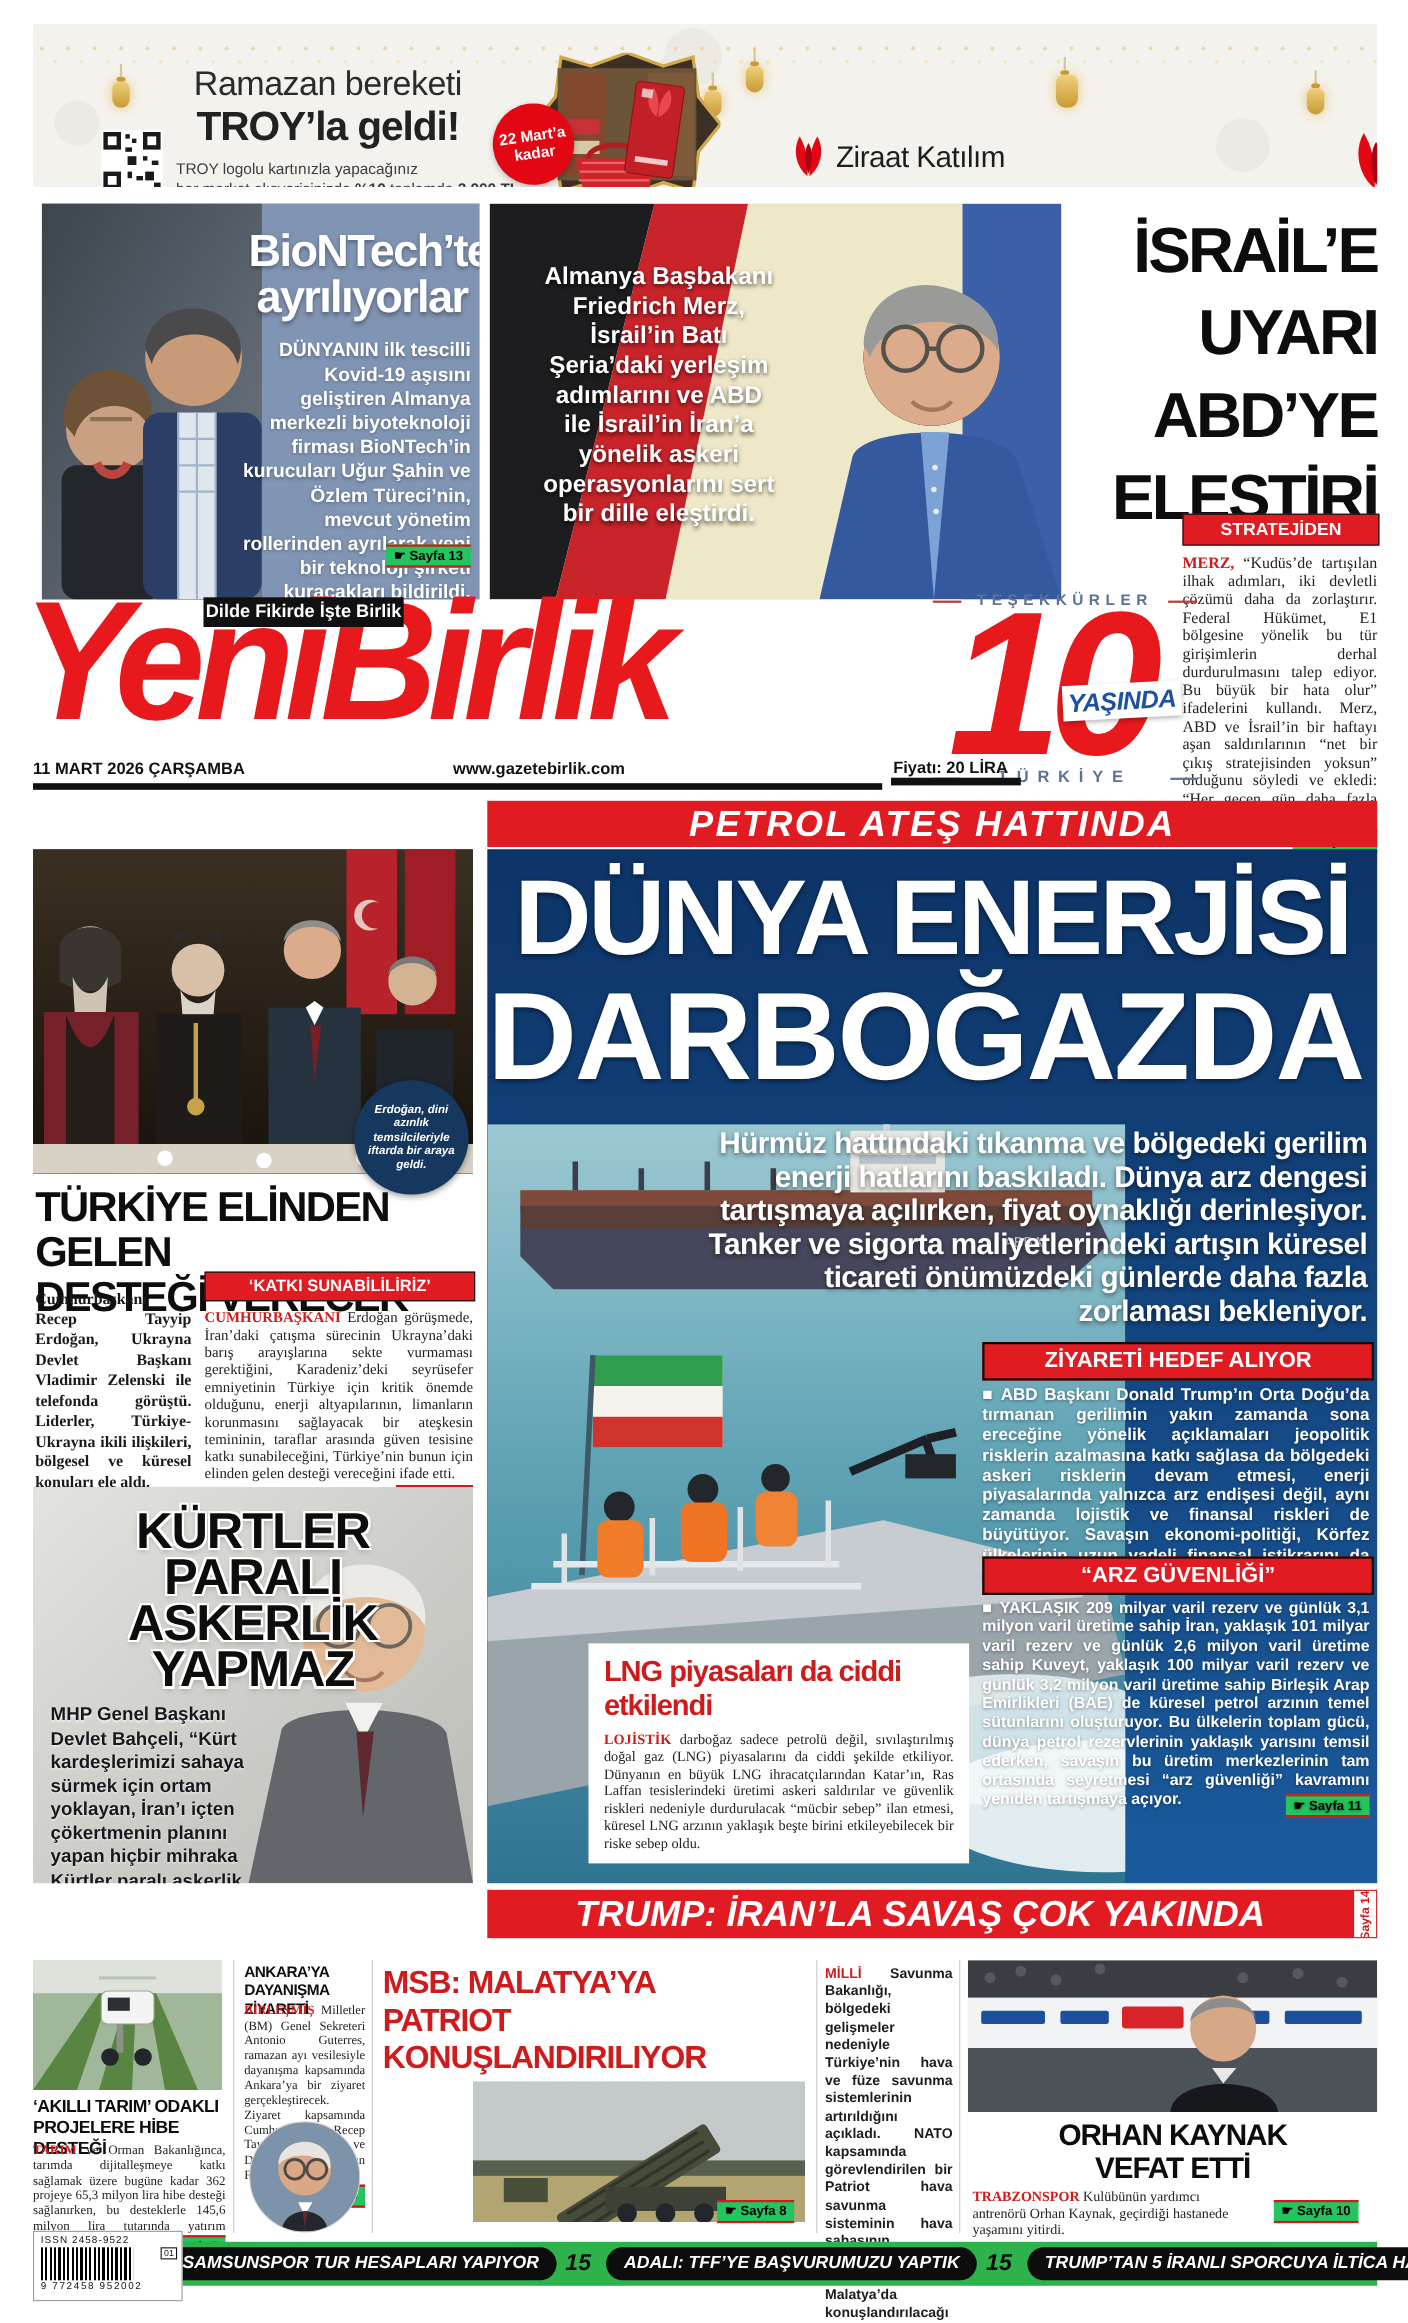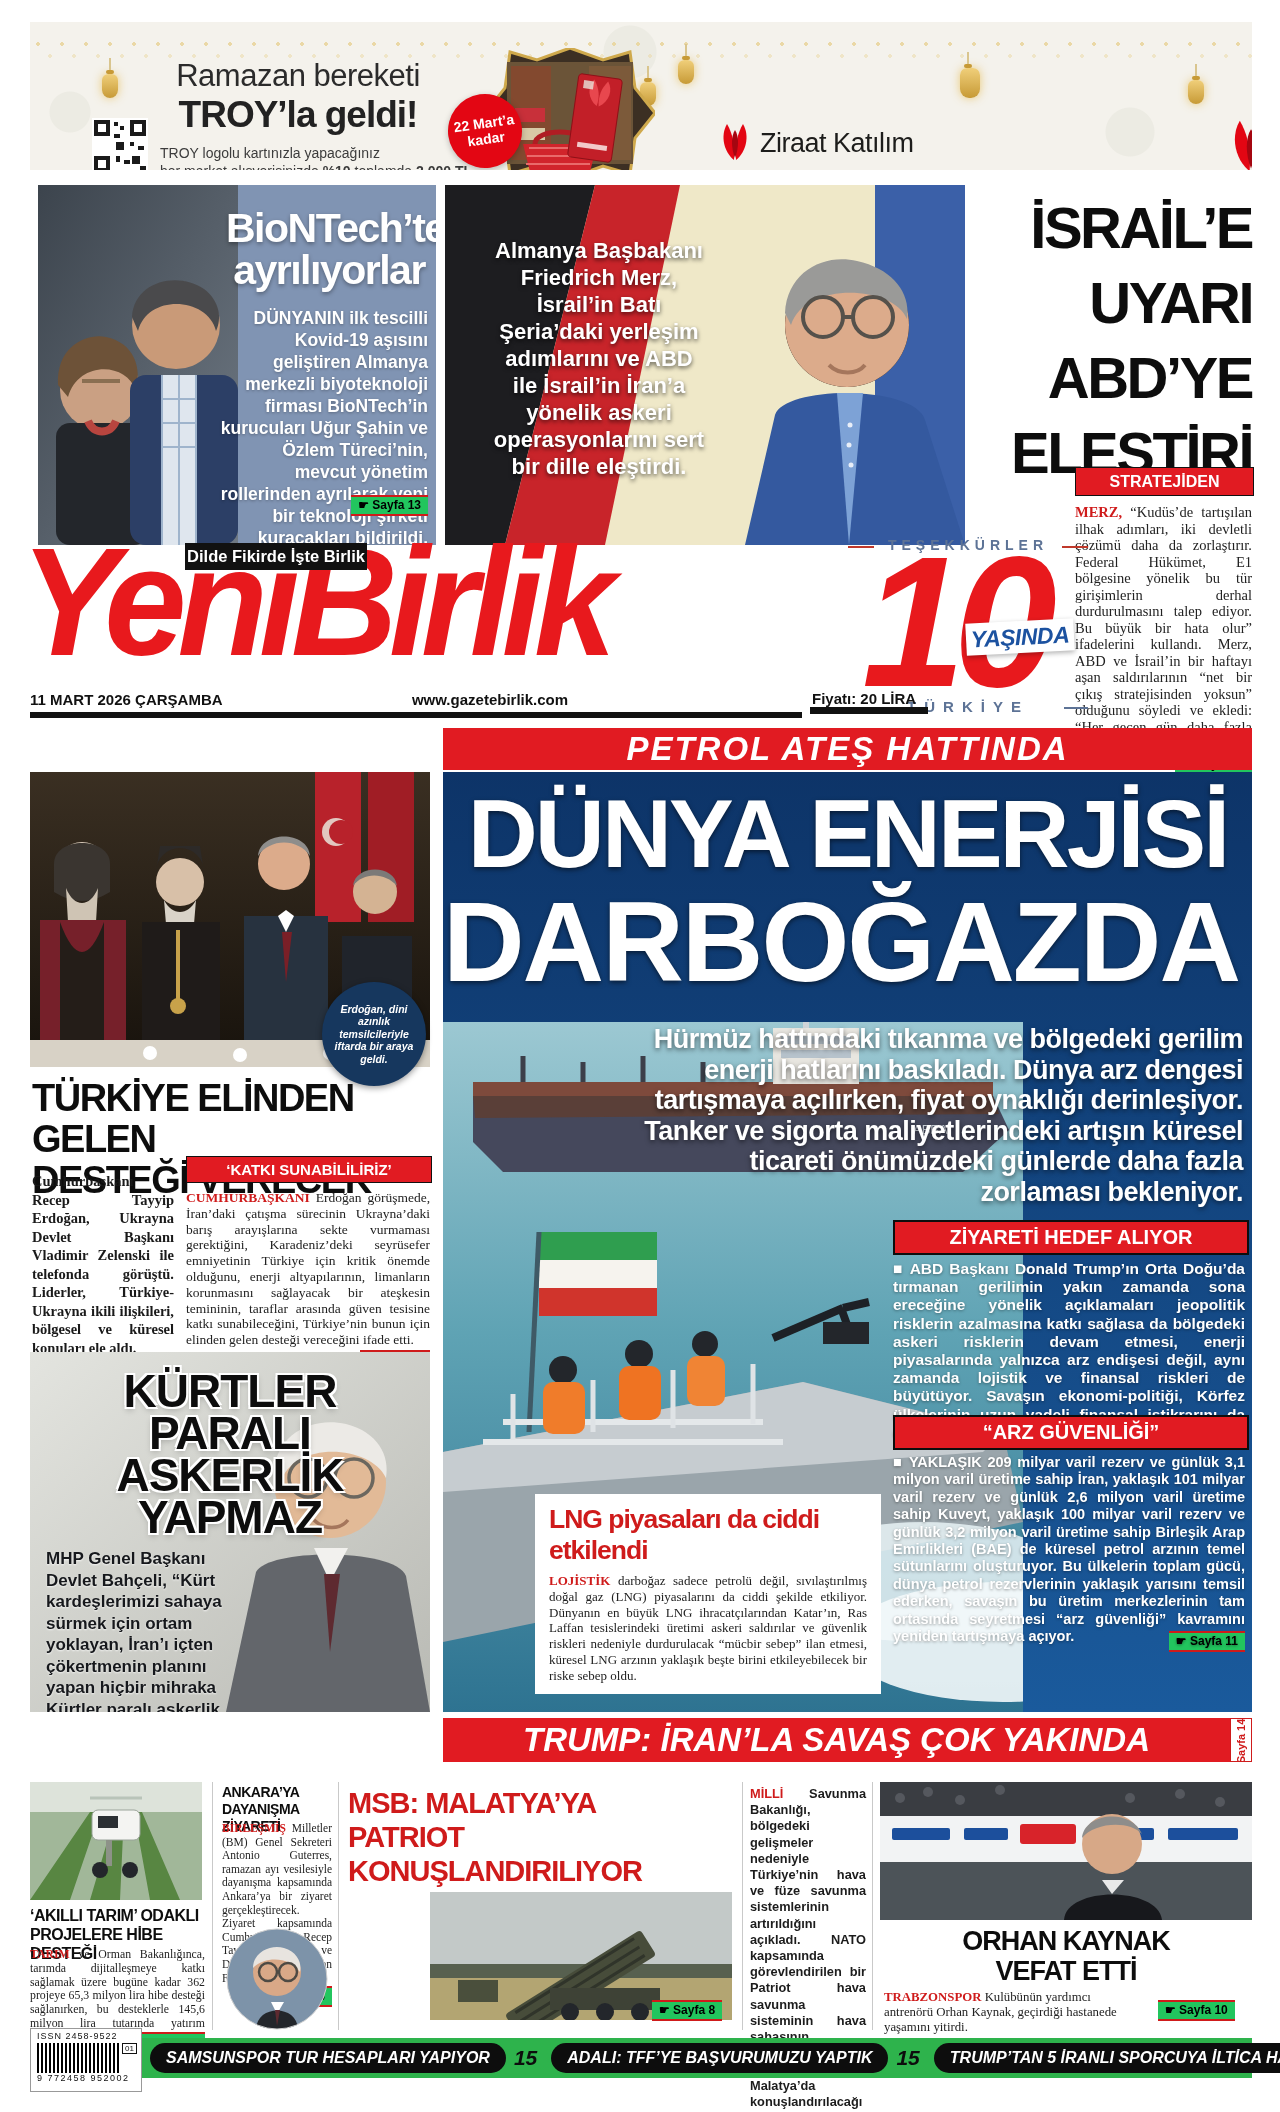--- a/index.html
+++ b/index.html
@@ -482,20 +482,20 @@
   </div>
 
   <div class="a" style="left:30px;top:2038px;width:1222px;height:40px;background:#2eb34c;display:flex;align-items:center;padding-left:120px;box-sizing:border-box">
     <span class="pill">SAMSUNSPOR TUR HESAPLARI YAPIYOR</span>
     <span class="pnum">15</span>
     <span class="pill">ADALI: TFF’YE BAŞVURUMUZU YAPTIK</span>
     <span class="pnum">15</span>
     <span class="pill">TRUMP’TAN 5 İRANLI SPORCUYA İLTİCA HAKKI</span>
 
   </div>
-  <div class="a" style="left:30px;top:2028px;width:112px;height:64px;background:#fff;border:1px solid #999;box-sizing:border-box;padding:2px 6px">
+  <div class="a" style="left:30px;top:2028px;width:136px;height:64px;background:#fff;border:1px solid #999;box-sizing:border-box;padding:2px 6px">
     <div style="font-size:9px;letter-spacing:1px;color:#111">ISSN 2458-9522</div>
     <div class="barcode" style="width:84px;height:30px;margin-top:2px"></div>
     <div style="font-size:9px;letter-spacing:1.5px;color:#111">9 772458 952002</div>
     <div style="position:absolute;right:4px;top:14px;background:#fff;border:1px solid #111;font-size:8px;padding:0 2px">01</div>
   </div>
 
 </div>
 
 </body></html>

